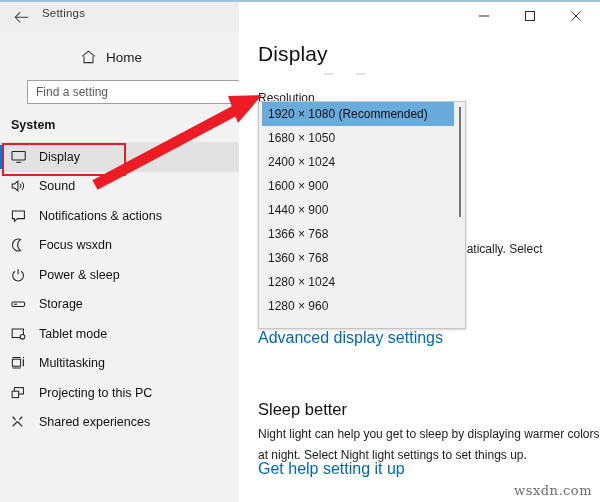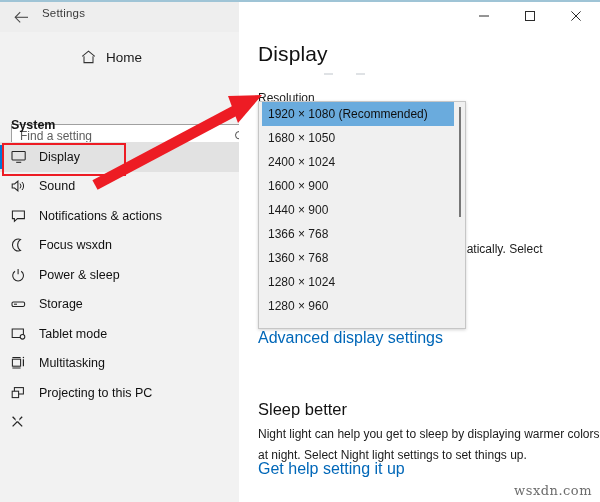--- a/index.html
+++ b/index.html
@@ -17,21 +17,21 @@
   
   .sidebar{position:absolute;left:0;top:2px;width:239px;height:500px;background:#f2f2f2;}
   .sidebar-titlebar{position:absolute;left:0;top:0;width:239px;height:30px;background:#eeeeee;}
   .back-btn{position:absolute;left:8px;top:4px;width:26px;height:22px;display:flex;align-items:center;justify-content:center;color:#4a4a4a;font-size:14px;line-height:1;}
   .app-title{position:absolute;left:42px;top:5px;font-size:11.5px;color:#3b3b3b;letter-spacing:.2px;}
 
   .home-row{position:absolute;left:10px;top:43px;width:200px;height:24px;display:flex;align-items:center;justify-content:center;}
   .home-icon{width:22px;display:flex;align-items:center;justify-content:center;color:#333;}
   .home-label{font-size:13.5px;color:#1a1a1a;margin-left:6px;}
 
-  .search-box{position:absolute;left:11px;top:78px;width:242px;height:24px;background:#ffffff;border:1px solid #a0a0a0;display:flex;align-items:center;box-sizing:border-box;margin-top:44px;}
+  .search-box{position:absolute;left:27px;top:78px;width:242px;height:24px;background:#ffffff;border:1px solid #a0a0a0;display:flex;align-items:center;box-sizing:border-box;}
   .search-input-txt{flex:1;font-size:12px;color:#5d5d5d;padding-left:8px;}
   .search-icon{width:24px;display:flex;align-items:center;justify-content:center;color:#4b4b4b;font-size:11px;}
 
   .section-head{position:absolute;left:11px;top:116px;font-size:12.5px;font-weight:bold;color:#151515;}
 
   .nav{position:absolute;left:0;top:140px;width:239px;}
   .nav-item{position:relative;height:29.5px;display:flex;align-items:center;padding-left:11px;box-sizing:border-box;}
   .nav-item .ico{width:26px;display:flex;align-items:center;justify-content:flex-start;color:#242424;}
   .nav-item .lbl{font-size:12.5px;color:#111;margin-left:2px;}
   .nav-item.selected{background:#e2e2e2;}
@@ -206,20 +206,21 @@
         <span class="lbl">Projecting to this PC</span>
       </div>
 
       <div class="nav-item">
         <span class="ico">
           <svg width="16" height="14" viewBox="0 0 16 14">
               <path d="M1.6 1.8 L11.2 11.4 M11.2 1.8 L1.6 11.4" stroke="#242424" stroke-width="1.3" fill="none"></path>
               <path d="M4.6 5 H8.4" stroke="#f2f2f2" stroke-width="2.6"></path>
             </svg>
         </span>
+        <span class="lbl">Shared experiences</span>
       </div>
 
     </div>
 
     <div class="redbox"></div>
   </div>
 
   <div class="content">
 
     <div class="win-controls">

